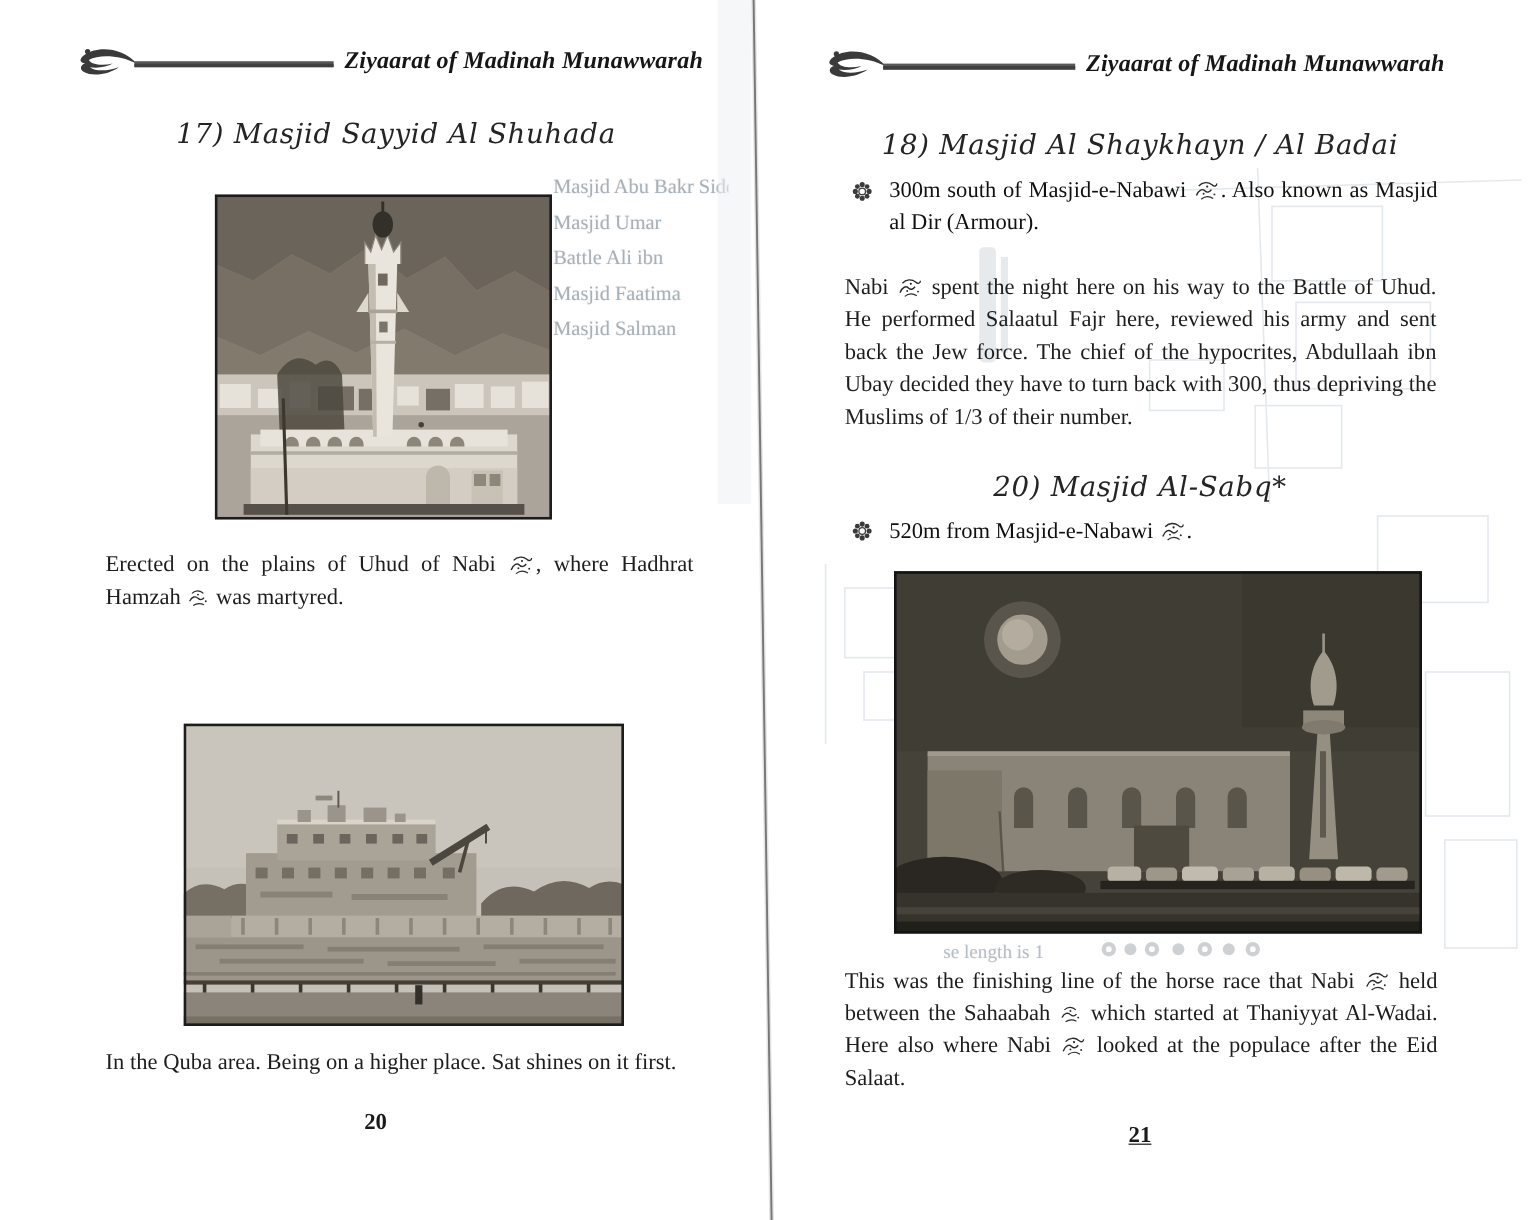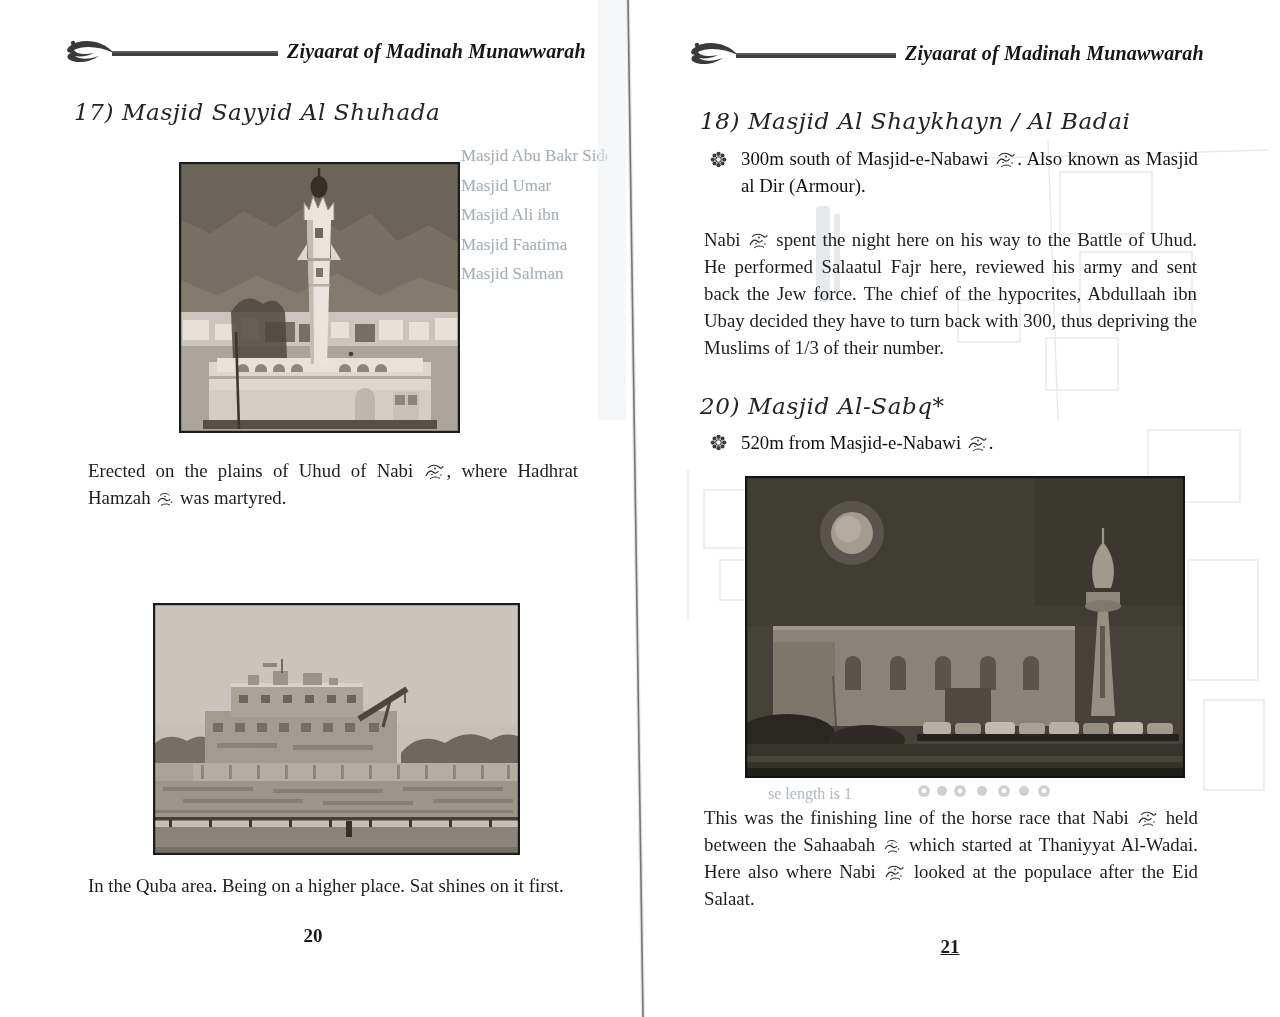--- a/index.html
+++ b/index.html
@@ -10,21 +10,21 @@
     color:#1f1f1f;
   }
   .abs{position:absolute;}
   .page-header-title{
     font-size:20px;font-weight:bold;font-style:italic;
     letter-spacing:.2px;color:#161616;white-space:nowrap;
   }
   .header-rule{height:2px;background:#5a5a5a;border-bottom:3px solid #3f3f3f;border-top:0;}
   .section-heading{
     font-family:"DejaVu Serif", serif;font-style:italic;font-weight:500;
-    font-size:23px;color:#242424;letter-spacing:.6px;
+    font-size:23px;color:#242424;text-align:center;letter-spacing:.6px;
   }
   .body-text{
     font-size:18.8px;line-height:27px;text-align:justify;color:#1d1d1d;
   }
   .bullet-text{
     font-size:18.8px;line-height:27px;text-align:justify;font-weight:normal;color:#101010;
   }
   .page-number{font-size:19px;font-weight:bold;text-align:center;color:#191919;}
   .hono{display:inline-block;vertical-align:-3px;line-height:0;margin:0 1px;}
   .ghost-list{
@@ -53,21 +53,21 @@
 
     <div class="abs header-rule" style="left:112px;top:51px;width:166px;"></div>
 
     <div class="abs page-header-title" style="left:287px;top:40px;width:300px;">Ziyaarat of Madinah Munawwarah</div>
 
     <div class="abs section-heading" style="left:74px;top:99px;width:512px;">17) Masjid Sayyid Al Shuhada</div>
 
     <div class="abs ghost-list" style="left:461px;top:141px;">
       <div>Masjid Abu Bakr Siddique</div>
       <div>Masjid Umar</div>
-      <div>Masjid Ali ibn</div>
+      <div>Battle Ali ibn</div>
       <div>Masjid Faatima</div>
       <div>Masjid Salman</div>
     </div>
 
     <svg class="abs photo" style="left:179px;top:162px;" width="281" height="271" viewBox="0 0 281 271">
       <rect width="281" height="271" fill="#958d82"></rect>
       <path d="M0 0 H281 V82 L250 64 L218 80 L192 52 L160 70 L128 44 L96 66 L64 50 L32 72 L0 58 Z" fill="#6b645a"></path>
       <path d="M0 58 L32 72 L64 50 L96 66 L128 44 L160 70 L192 52 L218 80 L250 64 L281 82 V130 L240 116 L200 134 L158 112 L118 132 L78 114 L38 134 L0 118 Z" fill="#786f64"></path>
       <path d="M0 118 L38 134 L78 114 L118 132 L158 112 L200 134 L240 116 L281 130 V156 H0 Z" fill="#837a6e"></path>
       <rect x="0" y="150" width="281" height="38" fill="#cbc5bb"></rect>
@@ -367,21 +367,21 @@
 
       <ellipse cx="42" cy="258" rx="48" ry="20" fill="#2a2722"></ellipse>
       <ellipse cx="122" cy="264" rx="38" ry="15" fill="#2e2b25"></ellipse>
       <line x1="88" y1="200" x2="91" y2="250" stroke="#5b564c" stroke-width="2"></line>
       <rect x="0" y="268" width="440" height="34" fill="#36332c"></rect>
       <rect x="0" y="280" width="440" height="6" fill="#4e4a41" opacity=".7"></rect>
       <rect x="0" y="292" width="440" height="10" fill="#211f1a"></rect>
       <rect x="1" y="1" width="438" height="300" fill="none" stroke="#141414" stroke-width="2.4"></rect>
     </svg>
 
-    <div class="abs ghost-frag" style="left:140px;top:785px;">se length is 1</div>
+    <div class="abs ghost-frag" style="left:158px;top:785px;">se length is 1</div>
     <svg class="abs bleed" style="left:288px;top:782px;" width="150" height="18" viewBox="0 0 150 18" opacity="0.25">
       <g fill="#3c4a58">
         <circle cx="8" cy="9" r="6"></circle>
           <circle cx="26" cy="9" r="5"></circle>
           <circle cx="44" cy="9" r="6"></circle>
         <circle cx="66" cy="9" r="5"></circle>
           <circle cx="88" cy="9" r="6"></circle>
           <circle cx="108" cy="9" r="5"></circle>
         <circle cx="128" cy="9" r="6"></circle>
       </g>

